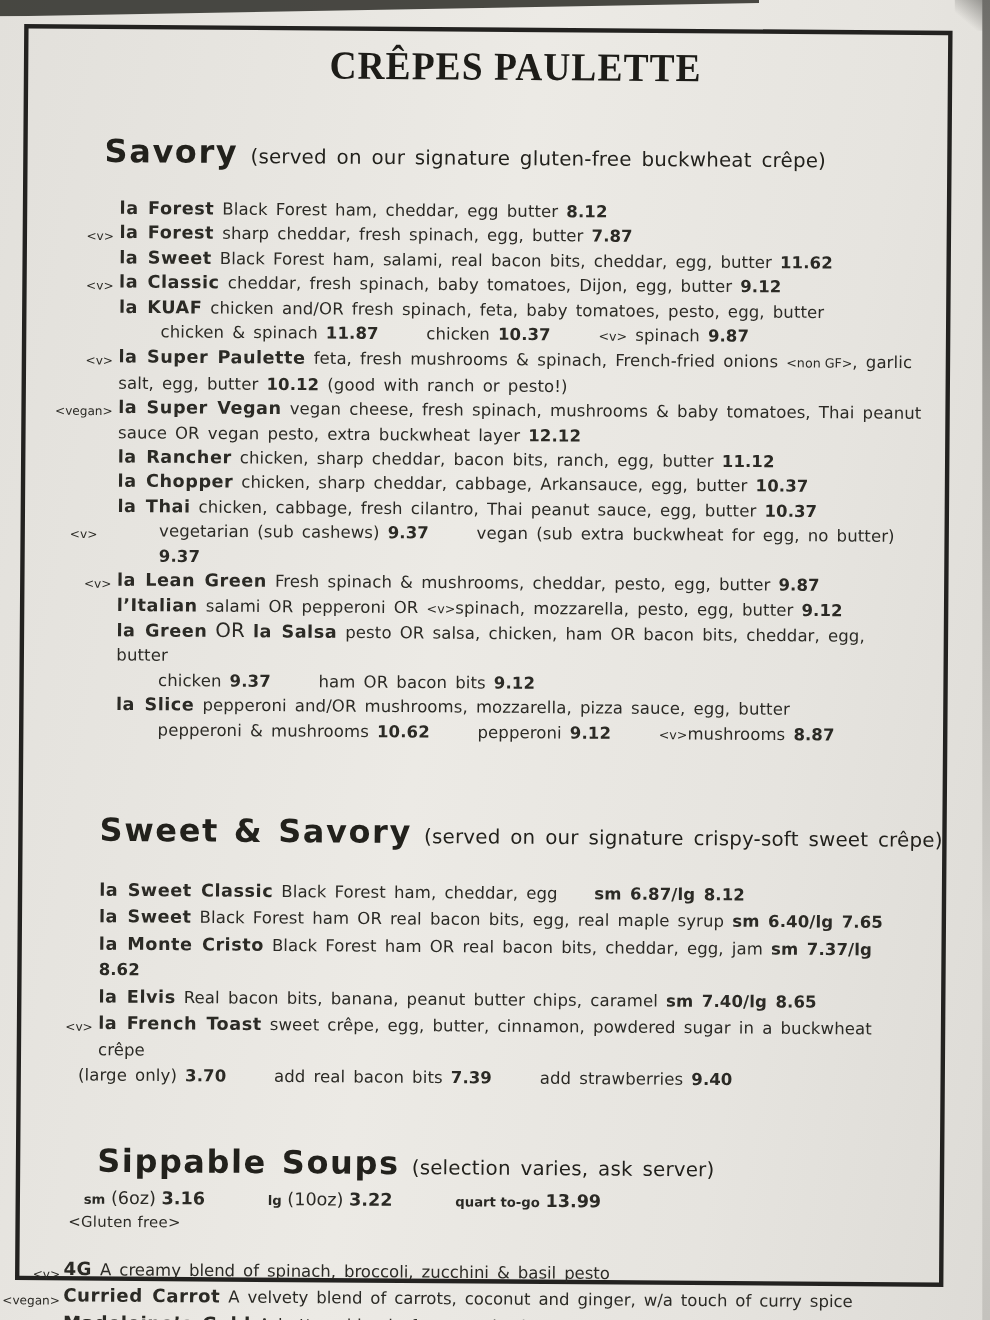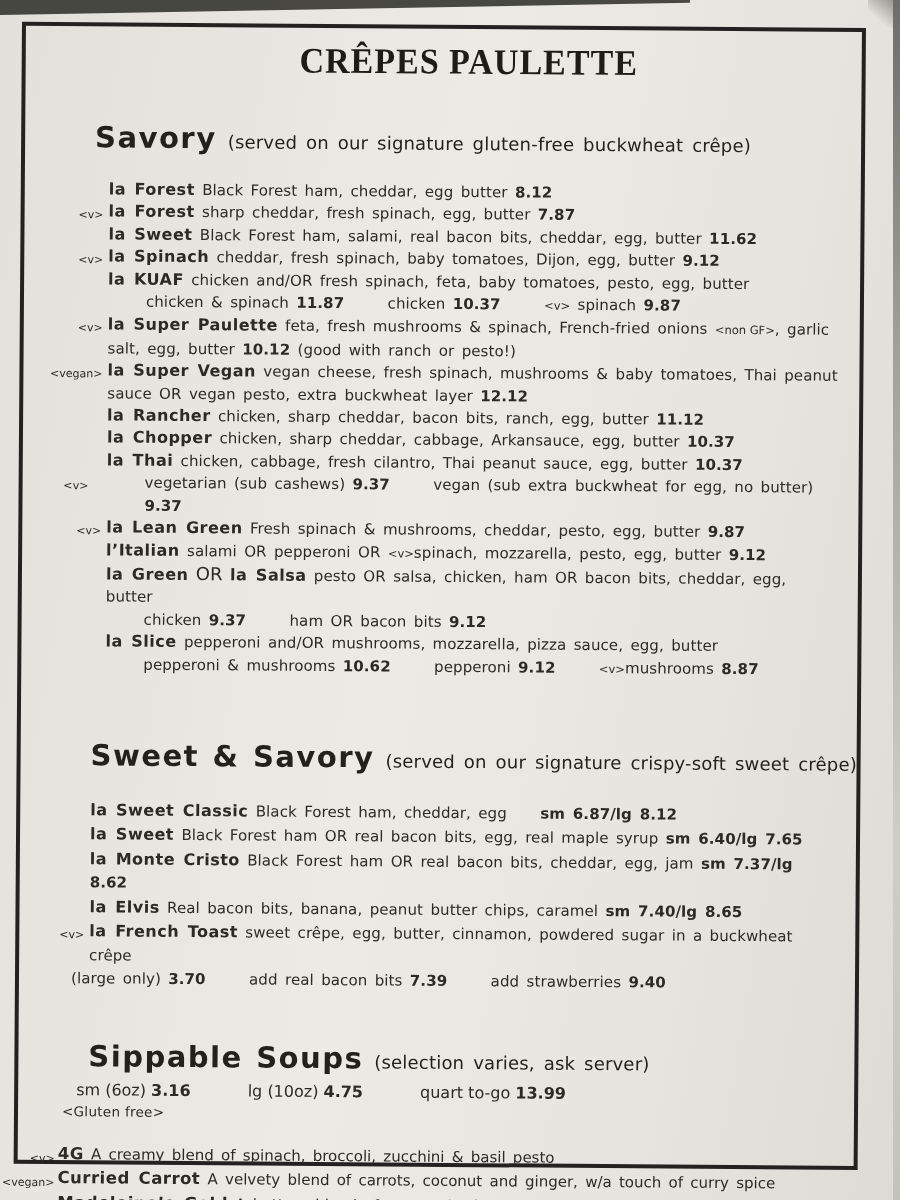--- a/index.html
+++ b/index.html
@@ -40,21 +40,21 @@
   .var{margin-right:36px}
   .vrow-flush{margin-left:-18px}
 
   .sweet .shead{margin-top:62px}
   .sweet .items{margin-top:26px;line-height:23.5px}
   .pr-gap{margin-left:26px}
 
   .soups .shead{margin-top:48px}
   .sizes{margin-top:5px;margin-left:-12px;font-size:16px;line-height:24px}
   .size{margin-right:52px}
-  .szl{font-weight:400;font-size:16px}
+  .szl{font-weight:700;font-size:12px}
   .gluten{font-size:13.5px;line-height:18px;margin-left:-26px;letter-spacing:0.3px}
   .soup-items{margin-top:22px;font-size:15px;line-height:24.5px;word-spacing:2.5px}
   .soup-item{position:relative;margin-left:-30px}
   .soup-item .nm{font-size:16.5px}
   .soup-item .mk{top:5px;margin-right:3px}
 </style>
 </head>
 <body>
 
 <div class="top-wedge"></div>
@@ -87,21 +87,21 @@
         </div>
 
         <div class="item">
           <span class="nm">la Sweet</span>
           <span class="ds">Black Forest ham, salami, real bacon bits, cheddar, egg, butter</span>
           <span class="pr">11.62</span>
         </div>
 
         <div class="item">
           <span class="mk">&lt;v&gt;</span>
-          <span class="nm">la Spinach</span>
+          <span class="nm">la Classic</span>
           <span class="ds">cheddar, fresh spinach, baby tomatoes, Dijon, egg, butter</span>
           <span class="pr">9.12</span>
         </div>
 
         <div class="item">
           <span class="nm">la KUAF</span>
           <span class="ds">chicken and/OR fresh spinach, feta, baby tomatoes, pesto, egg, butter</span>
         </div>
         <div class="vrow">
           <span class="var"><span>chicken &amp; spinach</span> <span class="pr">11.87</span></span>
@@ -232,21 +232,21 @@
     </div>
 
     <div class="section soups">
       <div class="shead">
         <span class="sname">Sippable Soups</span>
         <span class="ssub">(selection varies, ask server)</span>
       </div>
 
       <div class="sizes">
         <span class="size"><span class="szl">sm</span> <span class="szd">(6oz)</span> <span class="pr">3.16</span></span>
-        <span class="size"><span class="szl">lg</span> <span class="szd">(10oz)</span> <span class="pr">4.75</span></span>
+        <span class="size"><span class="szl">lg</span> <span class="szd">(10oz)</span> <span class="pr">3.22</span></span>
         <span class="size"><span class="szl">quart to-go</span><span class="szd"></span> <span class="pr">13.99</span></span>
       </div>
       <div class="gluten">&lt;Gluten free&gt;</div>
 
       <div class="soup-items">
         <div class="soup-item">
           <span class="mk">&lt;v&gt;</span>
           <span class="nm">4G</span>
           <span class="ds">A creamy blend of spinach, broccoli, zucchini &amp; basil pesto</span>
         </div>

